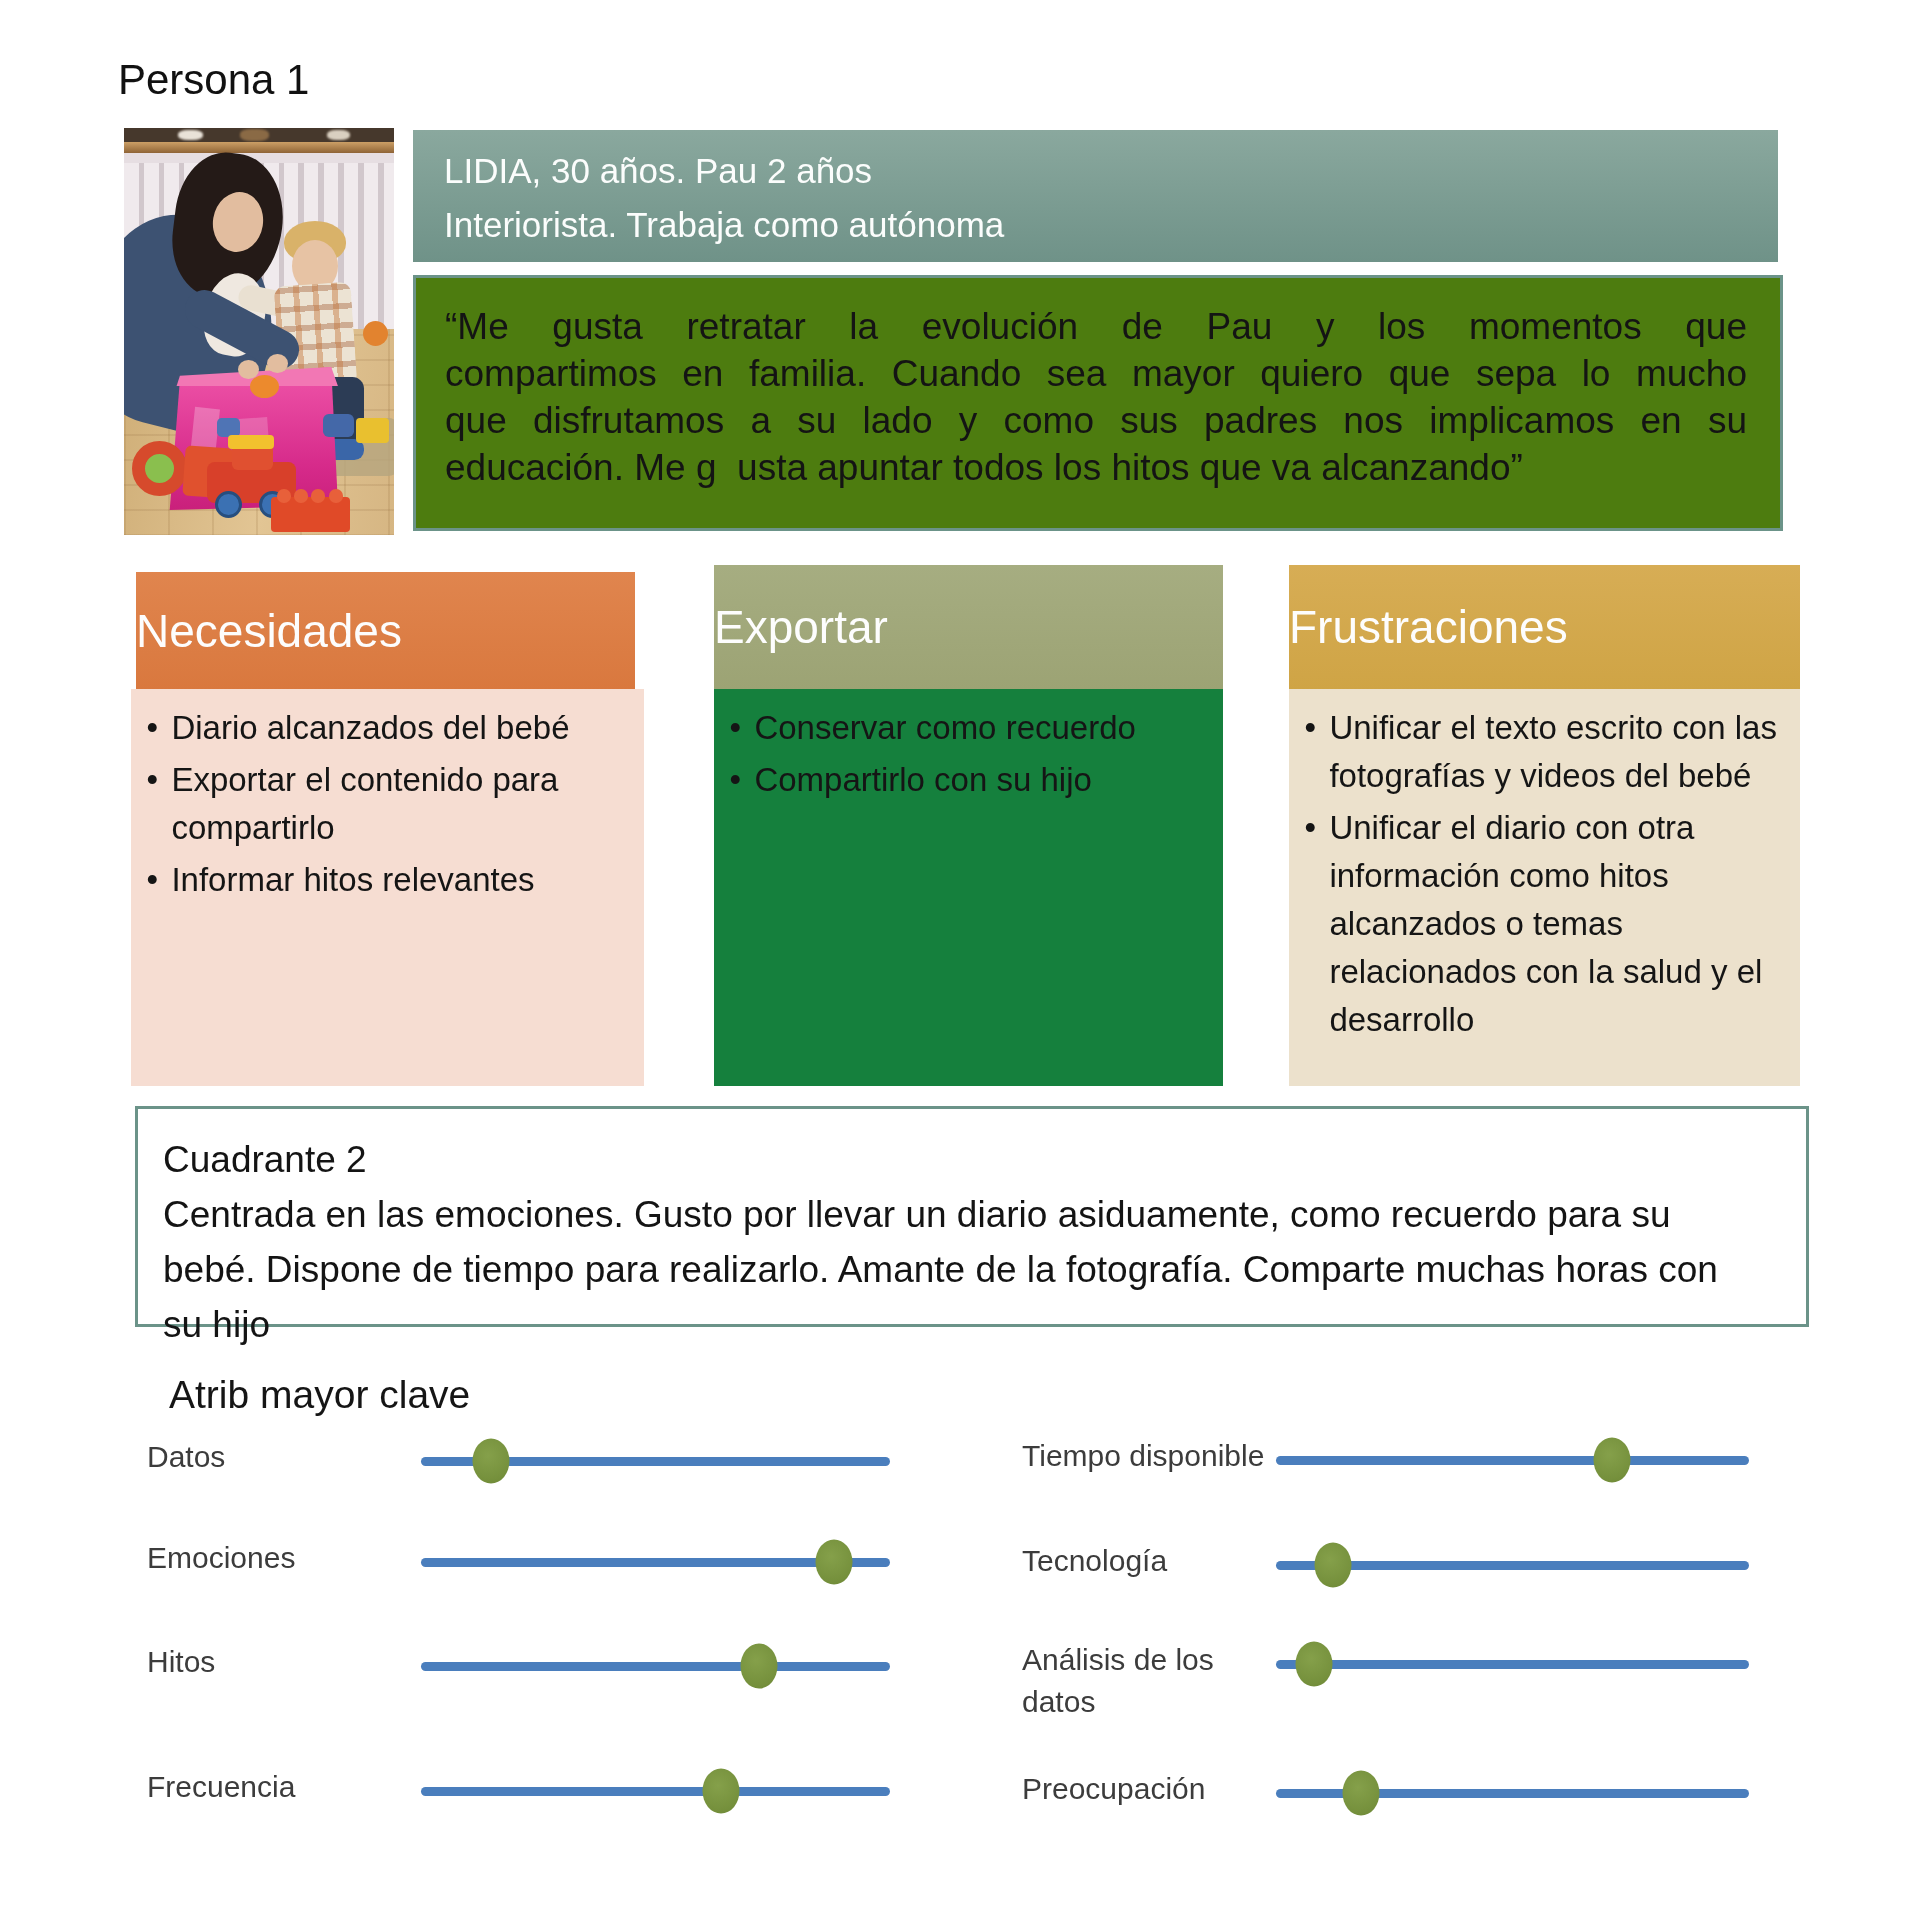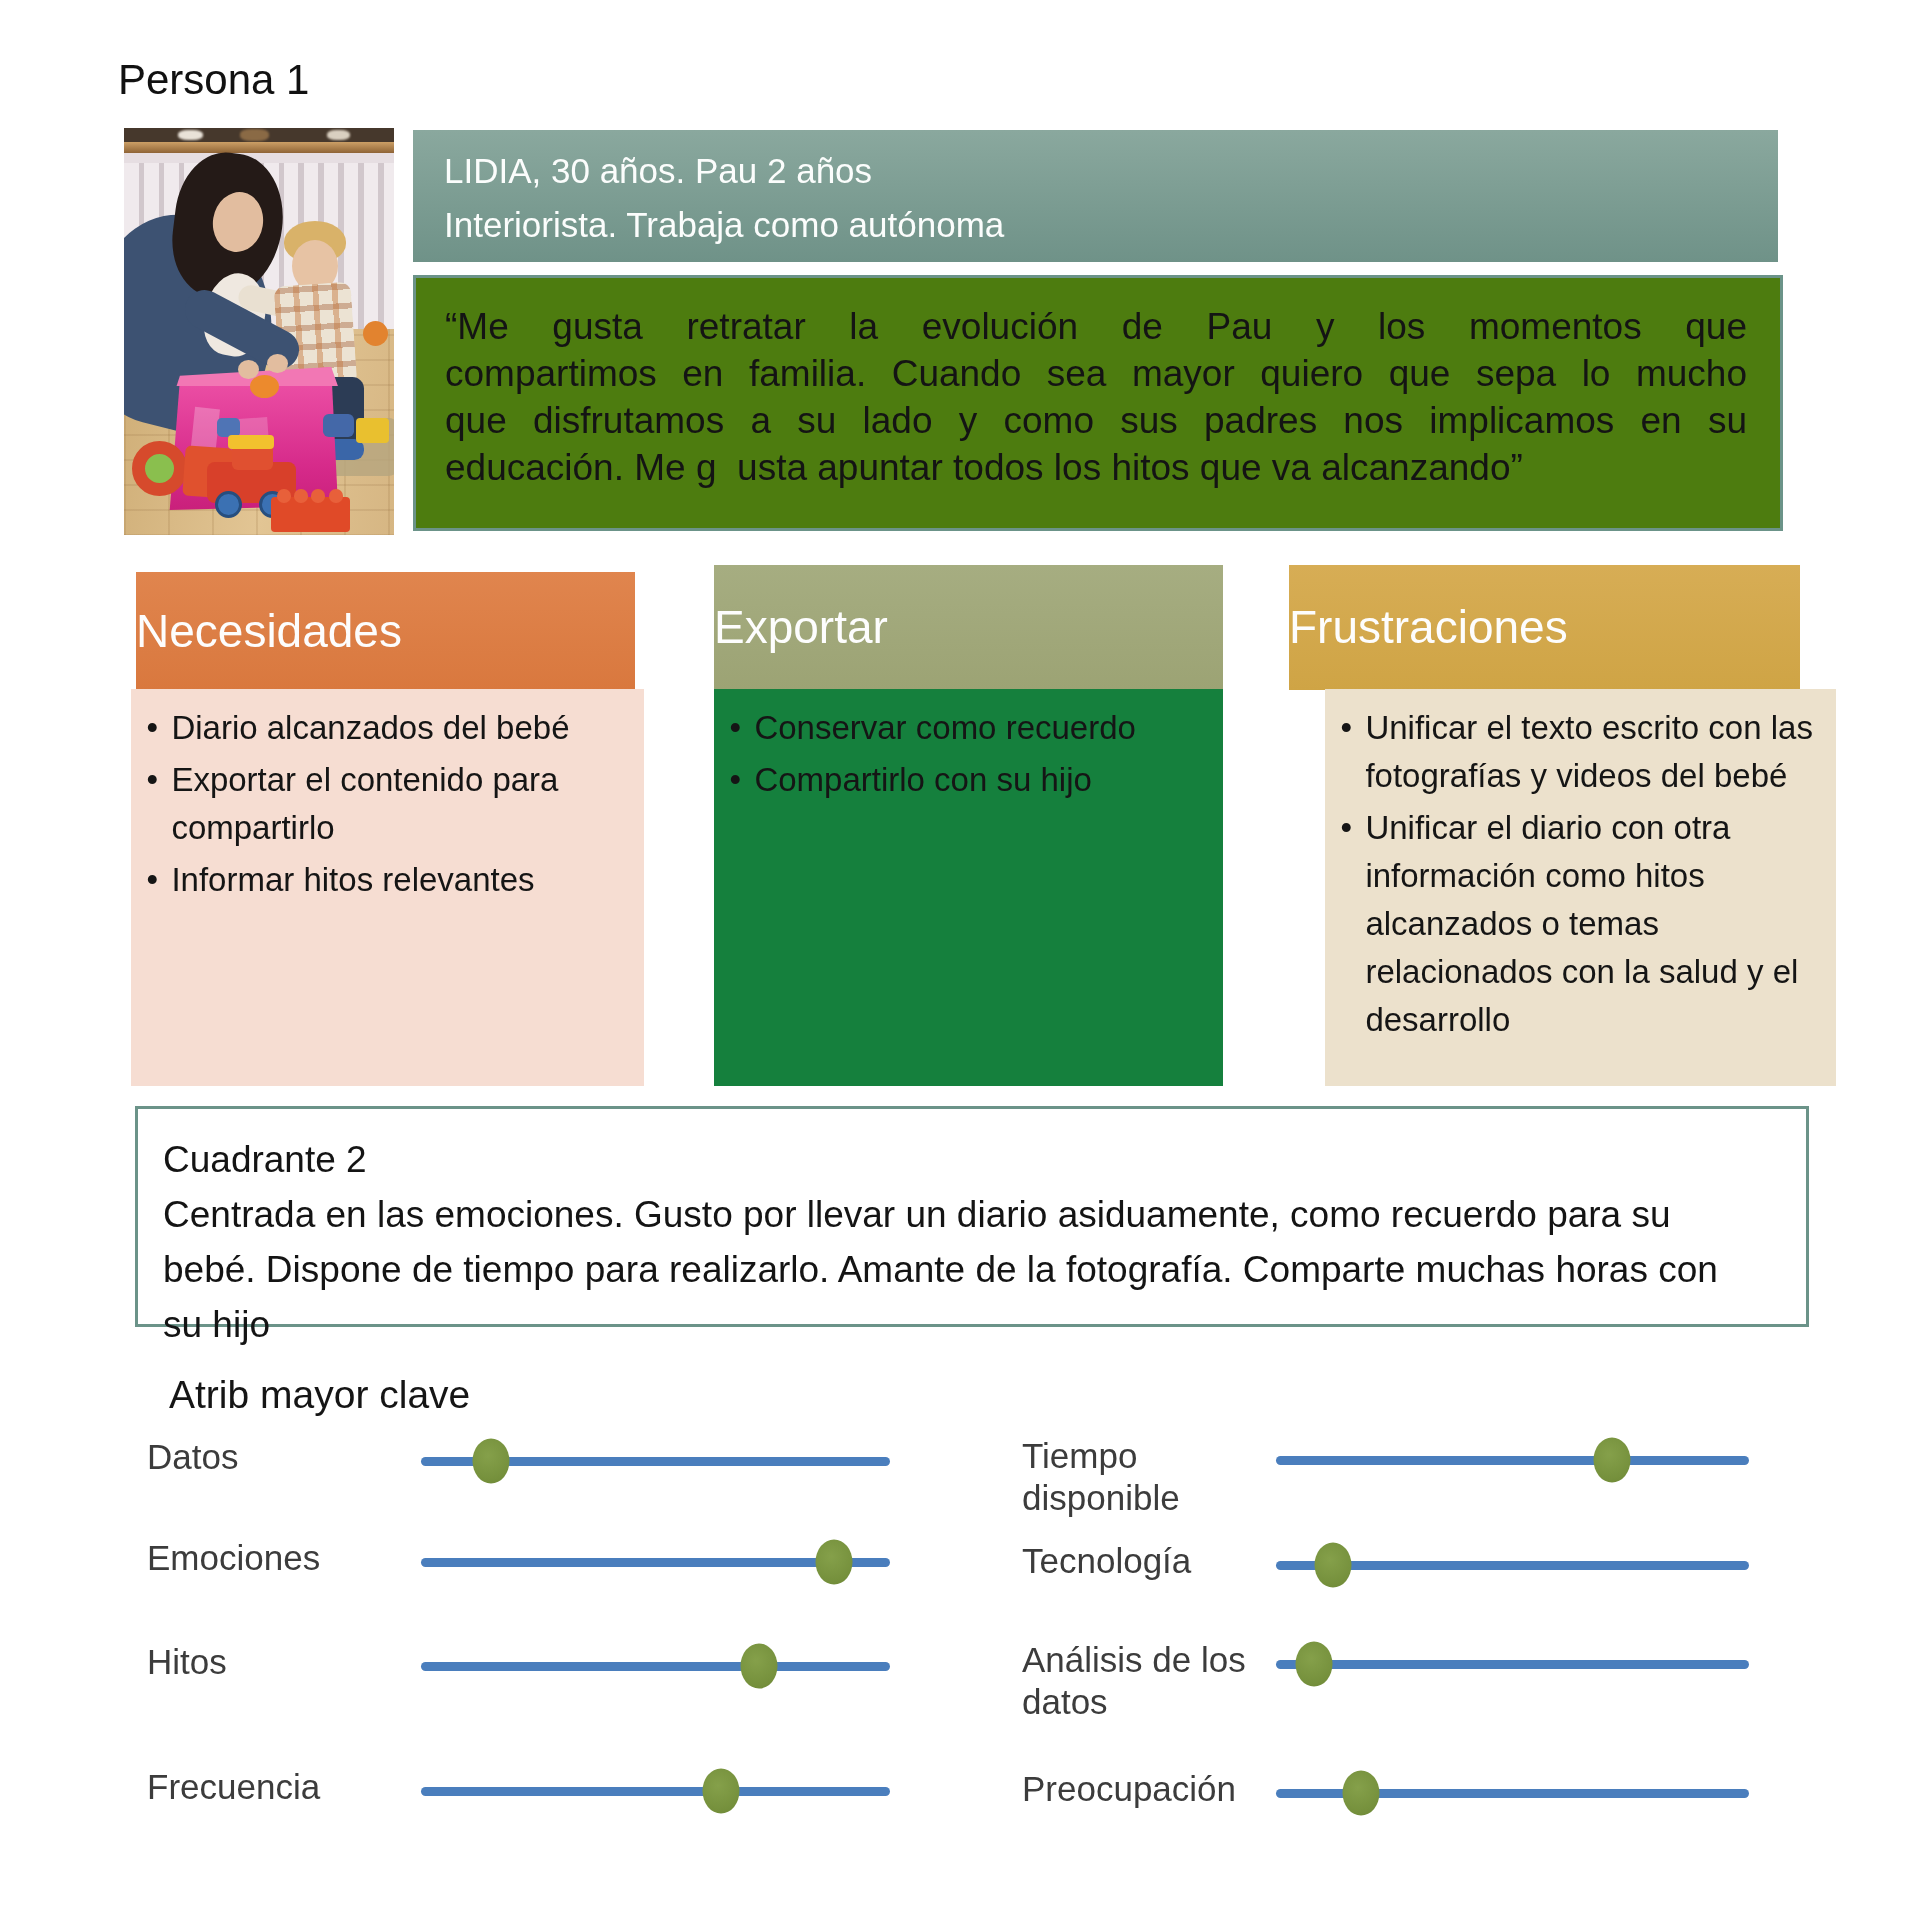--- a/index.html
+++ b/index.html
@@ -80,33 +80,33 @@
 
   
   .col-header{color:#fdfdfd;font-size:46px;text-align:left;box-sizing:border-box;}
   .col-header .t{display:block;}
   .col-header-1{left:136px;top:572px;width:499px;height:118px;line-height:118px;background:linear-gradient(#e0854e,#d9783e);}
   .col-header-2{left:714px;top:565px;width:509px;height:125px;line-height:125px;background:linear-gradient(#a6ad81,#9ca374);}
   .col-header-3{left:1289px;top:565px;width:511px;height:125px;line-height:125px;background:linear-gradient(#d7ad55,#cfa445);}
   .col-body{box-sizing:border-box;padding:15.4px 11.6px 0 15.4px;font-size:33px;line-height:48px;color:#151515;}
   .col-body-1{left:131px;top:689px;width:513px;height:397px;background:#f6ddd2;}
   .col-body-2{left:714px;top:689px;width:509px;height:397px;background:#15803d;}
-  .col-body-3{left:1289px;top:689px;width:511px;height:397px;background:#ece1cc;margin-left:36px;}
+  .col-body-3{left:1289px;top:689px;width:511px;height:397px;background:#ece1cc;}
   .bullet-item{position:relative;padding-left:25px;margin-bottom:3.9px;}
   .bullet-item::before{content:"\2022";position:absolute;left:0;top:0;}
 
   
   .quad-box{left:135px;top:1106px;width:1674px;height:221px;box-sizing:border-box;
     border:3.9px solid #6b9389;background:#fff;padding:23px 39px 0 25px;
     font-size:37px;line-height:55px;color:#141414;}
 
   
   .attr-title{left:169px;top:1373px;font-size:39px;color:#151515;}
   .srow{position:absolute;left:0;width:1931px;height:0;}
-  .slabel{position:absolute;top:-25px;font-size:35px;line-height:42px;color:#3c3c3c;}
+  .slabel{position:absolute;top:-25px;font-size:30px;line-height:42px;color:#3c3c3c;}
   .srow.left .slabel{left:147px;width:261px;}
   .srow.right .slabel{left:1022px;width:251px;}
   .strack{position:absolute;top:-3.9px;height:8.7px;border-radius:4.8px;background:#4a7ebd;}
   .srow.left .strack{left:421px;width:469px;}
   .srow.right .strack{left:1276px;width:473px;}
   .sdot{position:absolute;top:50%;width:37px;height:45px;border-radius:50%;
     background:radial-gradient(circle at 42% 38%,#85a04a,#75903c 70%,#6a8435);
     transform:translate(-50%,-50%);}
   .r1l{top:1461px;} .r2l{top:1562px;} .r3l{top:1666px;} .r4l{top:1791px;}
   .r1r{top:1460px;} .r2r{top:1565px;} .r3r{top:1664px;} .r4r{top:1793px;}

